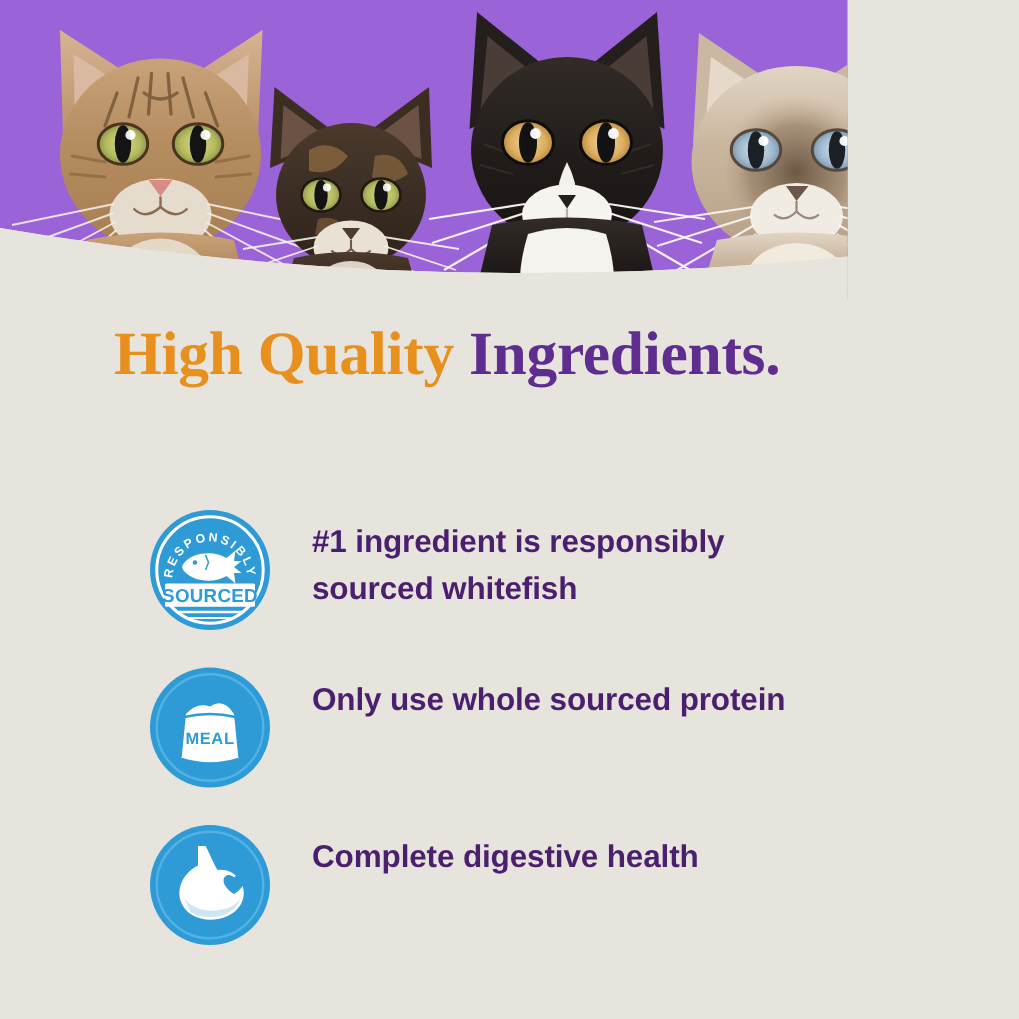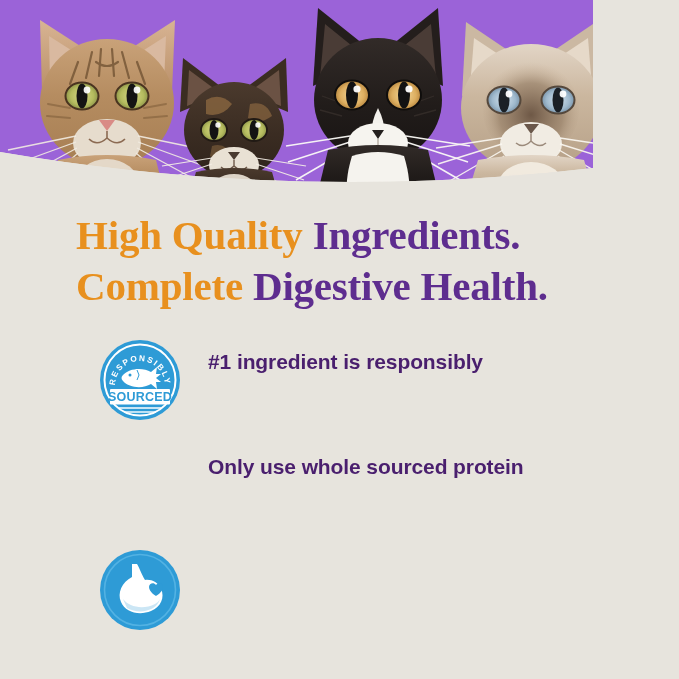--- a/index.html
+++ b/index.html
@@ -12,21 +12,20 @@
     overflow: hidden;
     font-family: "Liberation Sans", sans-serif;
     background: #e7e4dd;
   }
   #page {
     position: relative;
     width: 565px;
     height: 679px;
     background: #e7e4dd;
     overflow: hidden;
-    padding-left: 28px;
   }
 
   
   .hero {
     position: absolute;
     left: 0; top: 0;
     width: 679px;
     height: 200px;
     overflow: hidden;
   }
@@ -342,23 +341,20 @@
 
     <svg class="wave" viewBox="0 0 679 62" width="679" height="62" preserveAspectRatio="none">
       <path d="M0,12 Q340,70 679,16 L679,62 L0,62 Z" fill="#e7e4dd"></path>
     </svg>
   </div>
 
   <div class="headline">
     <div>
       <span class="hl-orange">High Quality </span><span class="hl-purple">Ingredients.</span>
     </div>
-    <div>
-      <span class="hl-orange">Complete </span><span class="hl-purple">Digestive Health.</span>
-    </div>
   </div>
 
   <div class="bullets">
 
     <div class="bullet">
       <div class="bullet-icon">
         <svg viewBox="0 0 82 82" width="82" height="82">
           <defs>
             <path id="arcPath1" d="M 16 47 A 25 25 0 0 1 66 47" fill="none"></path>
           </defs>
@@ -375,39 +371,52 @@
           </g>
 
           <rect x="11" y="50" width="60" height="15.5" fill="#ffffff" rx="1"></rect>
           <text x="41" y="62" text-anchor="middle" font-family="'Liberation Sans',sans-serif" font-size="12.5" font-weight="bold" fill="#2e9bd6" letter-spacing="0.2">SOURCED</text>
           <line x1="20" y1="69" x2="62" y2="69" stroke="#ffffff" stroke-width="1.6"></line>
           <line x1="25" y1="73" x2="57" y2="73" stroke="#ffffff" stroke-width="1.4"></line>
         </svg>
       </div>
       <div class="bullet-text">
         <span>#1 ingredient is responsibly</span>
-      </div>
-    </div>
-
-    <div class="bullet">
-      <div class="bullet-text">
-        <span>Only use whole sourced protein</span>
+        <span class="l2">sourced whitefish</span>
       </div>
     </div>
 
     <div class="bullet">
       <div class="bullet-icon">
         <svg viewBox="0 0 82 82" width="82" height="82">
           <circle cx="41" cy="41" r="40" fill="#2e9bd6"></circle>
           <circle cx="41" cy="41" r="35.5" fill="none" stroke="#53b2e3" stroke-width="1.6"></circle>
 
+          <path d="M25,32 Q32,24 41,27 Q50,21 57,32 L60,62 Q41,68 22,62 Z" fill="#ffffff"></path>
+          <path d="M24,34 Q41,30 58,34" fill="none" stroke="#2e9bd6" stroke-width="1.6"></path>
+          <path d="M22,62 Q41,68 60,62" fill="none" stroke="#2e9bd6" stroke-width="1.6"></path>
+          <text x="41" y="52" text-anchor="middle" font-family="'Liberation Sans',sans-serif" font-size="11" font-weight="bold" fill="#2e9bd6" letter-spacing="0.4">MEAL</text>
+        </svg>
+      </div>
+      <div class="bullet-text">
+        <span>Only use whole sourced protein</span>
+      </div>
+    </div>
+
+    <div class="bullet">
+      <div class="bullet-icon">
+        <svg viewBox="0 0 82 82" width="82" height="82">
+          <circle cx="41" cy="41" r="40" fill="#2e9bd6"></circle>
+          <circle cx="41" cy="41" r="35.5" fill="none" stroke="#53b2e3" stroke-width="1.6"></circle>
+
           <path d="M33,15 L33,28 C23,33 18,44 22,53 C26,63 40,67 52,62 C62,58 66,48 62,40 C59,33 52,30 46,31 C42,24 40,18 38,15 Z" fill="#ffffff"></path>
           <path d="M24,50 C30,58 44,61 56,55 C58,54 60,52 61,50 C58,62 40,66 28,59 Z" fill="#2e9bd6" opacity="0.25"></path>
 
           <path d="M50,38 C50,34 55,33 57,36 C59,33 64,34 64,38 C64,43 57,47 57,47 C57,47 50,43 50,38 Z" fill="#2e9bd6"></path>
         </svg>
       </div>
       <div class="bullet-text">
+        <span>Complete digestive health</span>
       </div>
     </div>
 
   </div>
 </div>
 
 </body></html>

